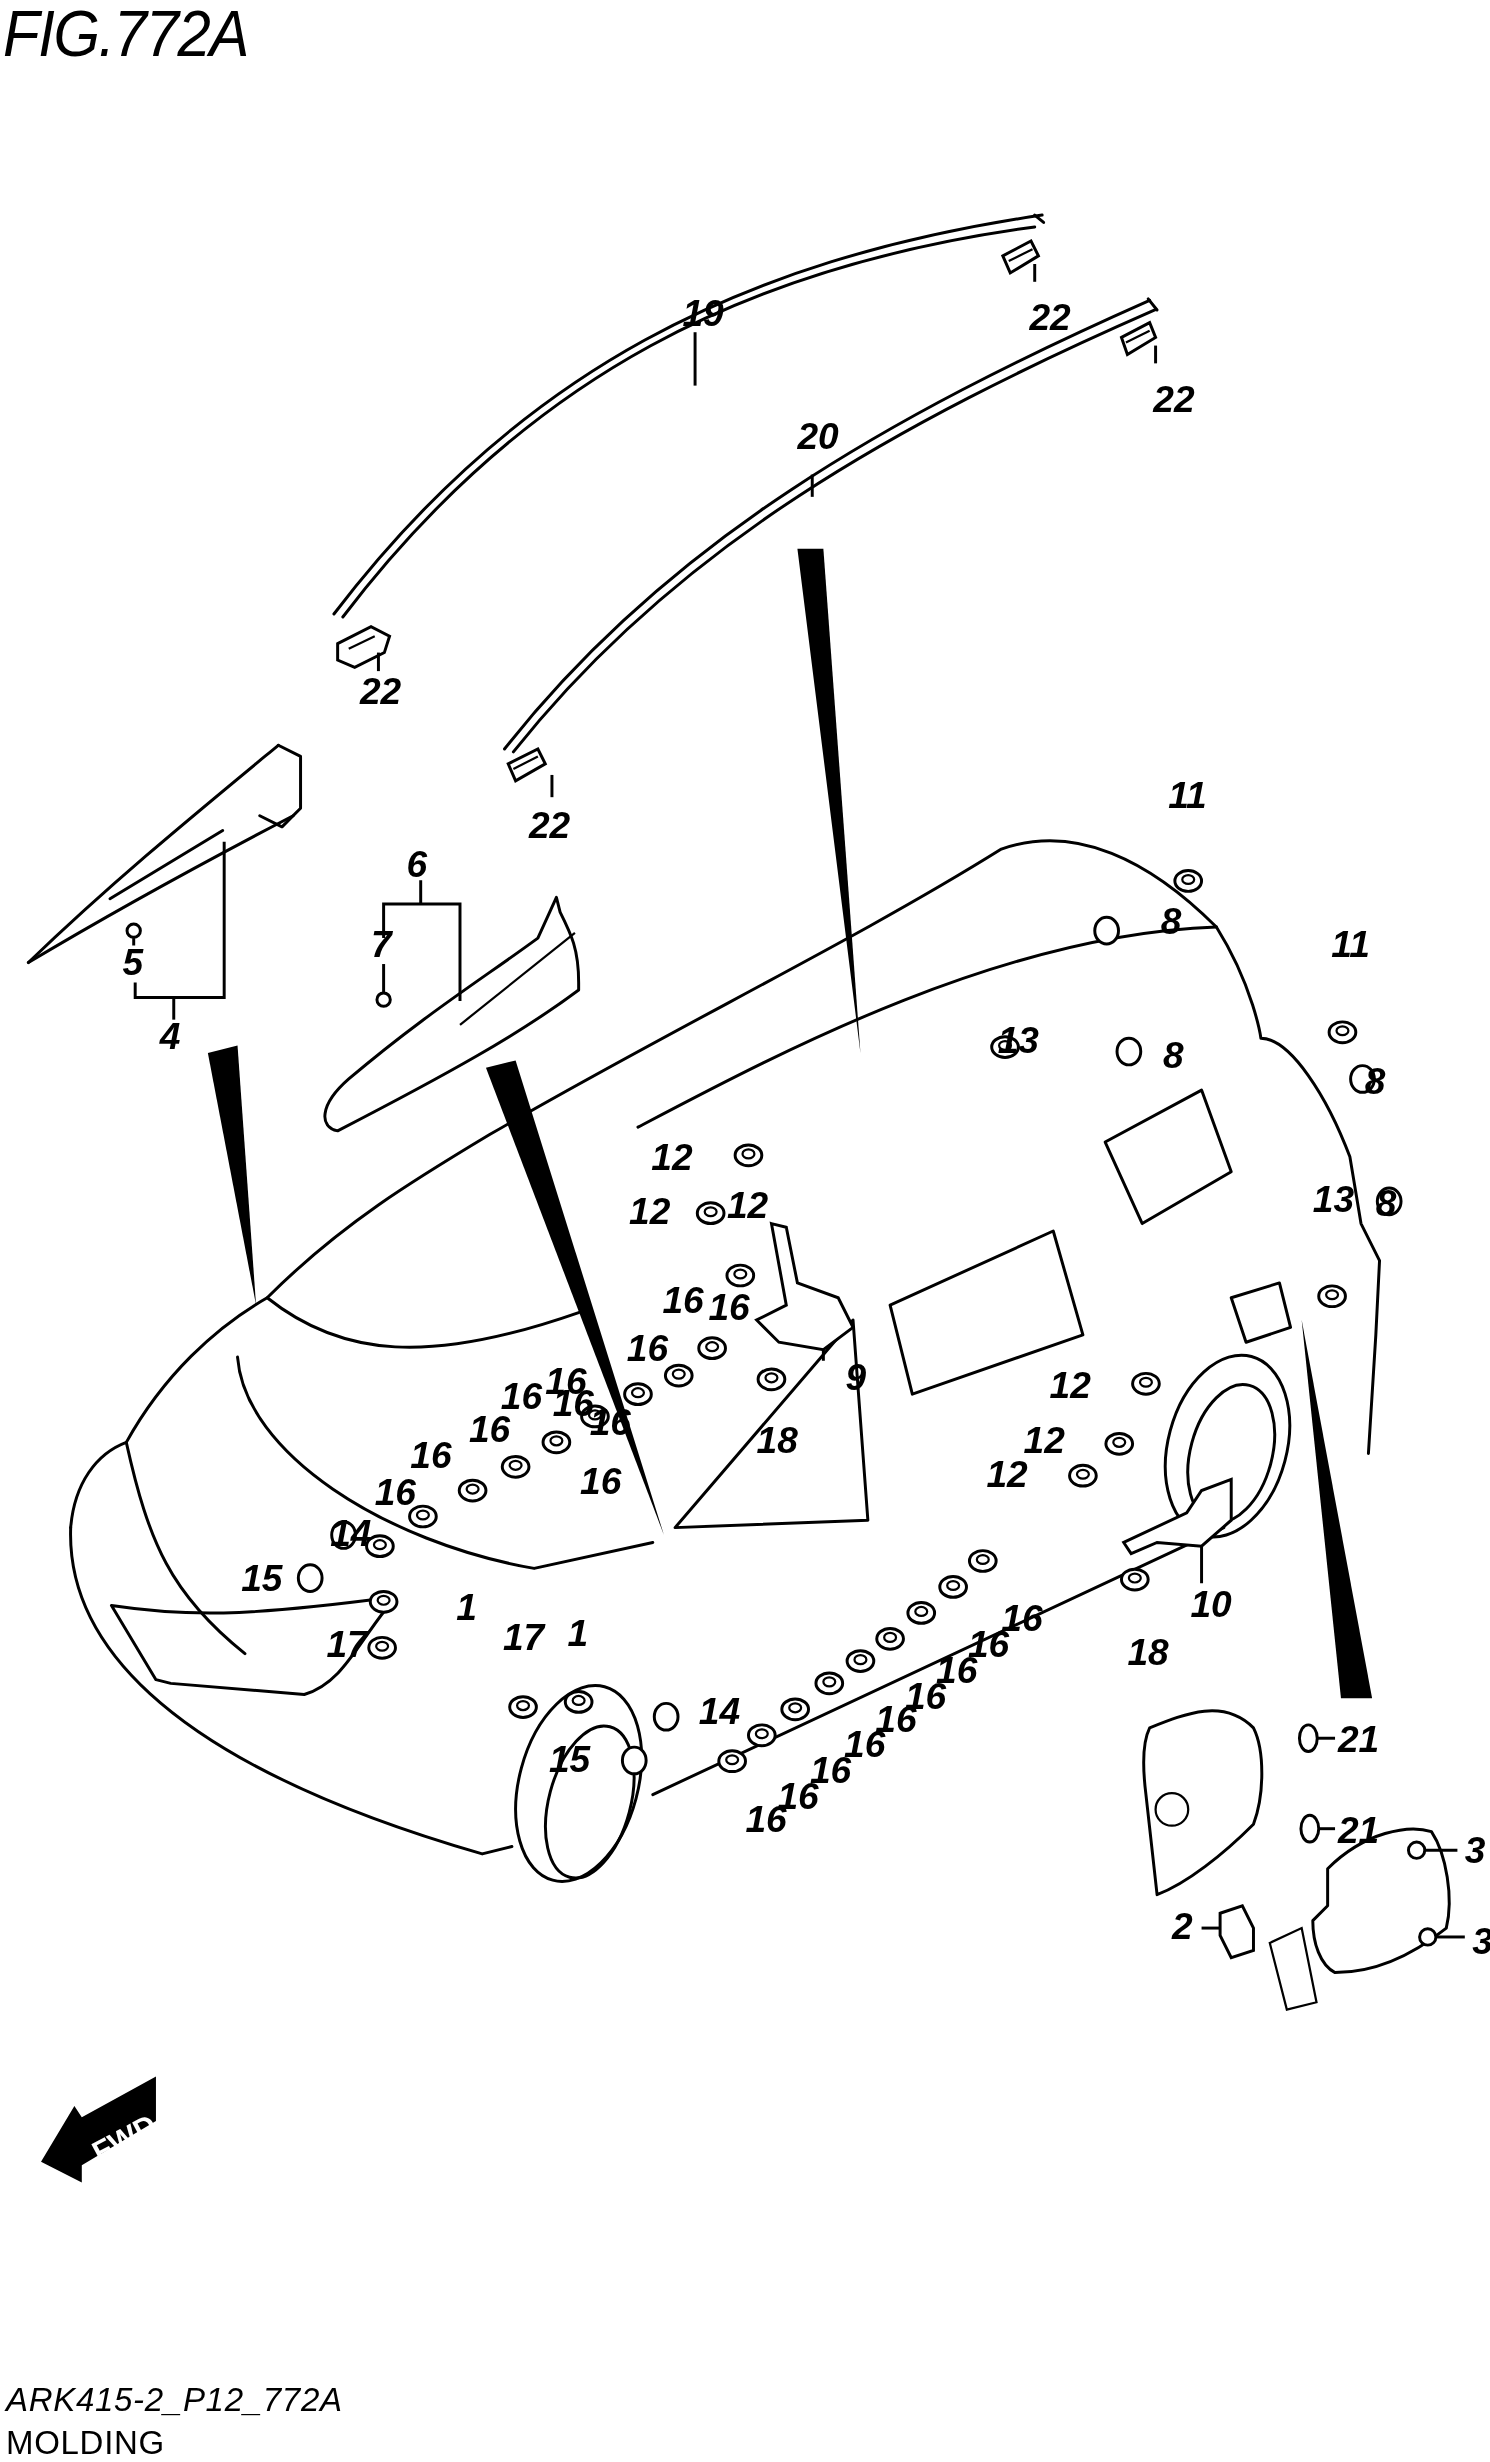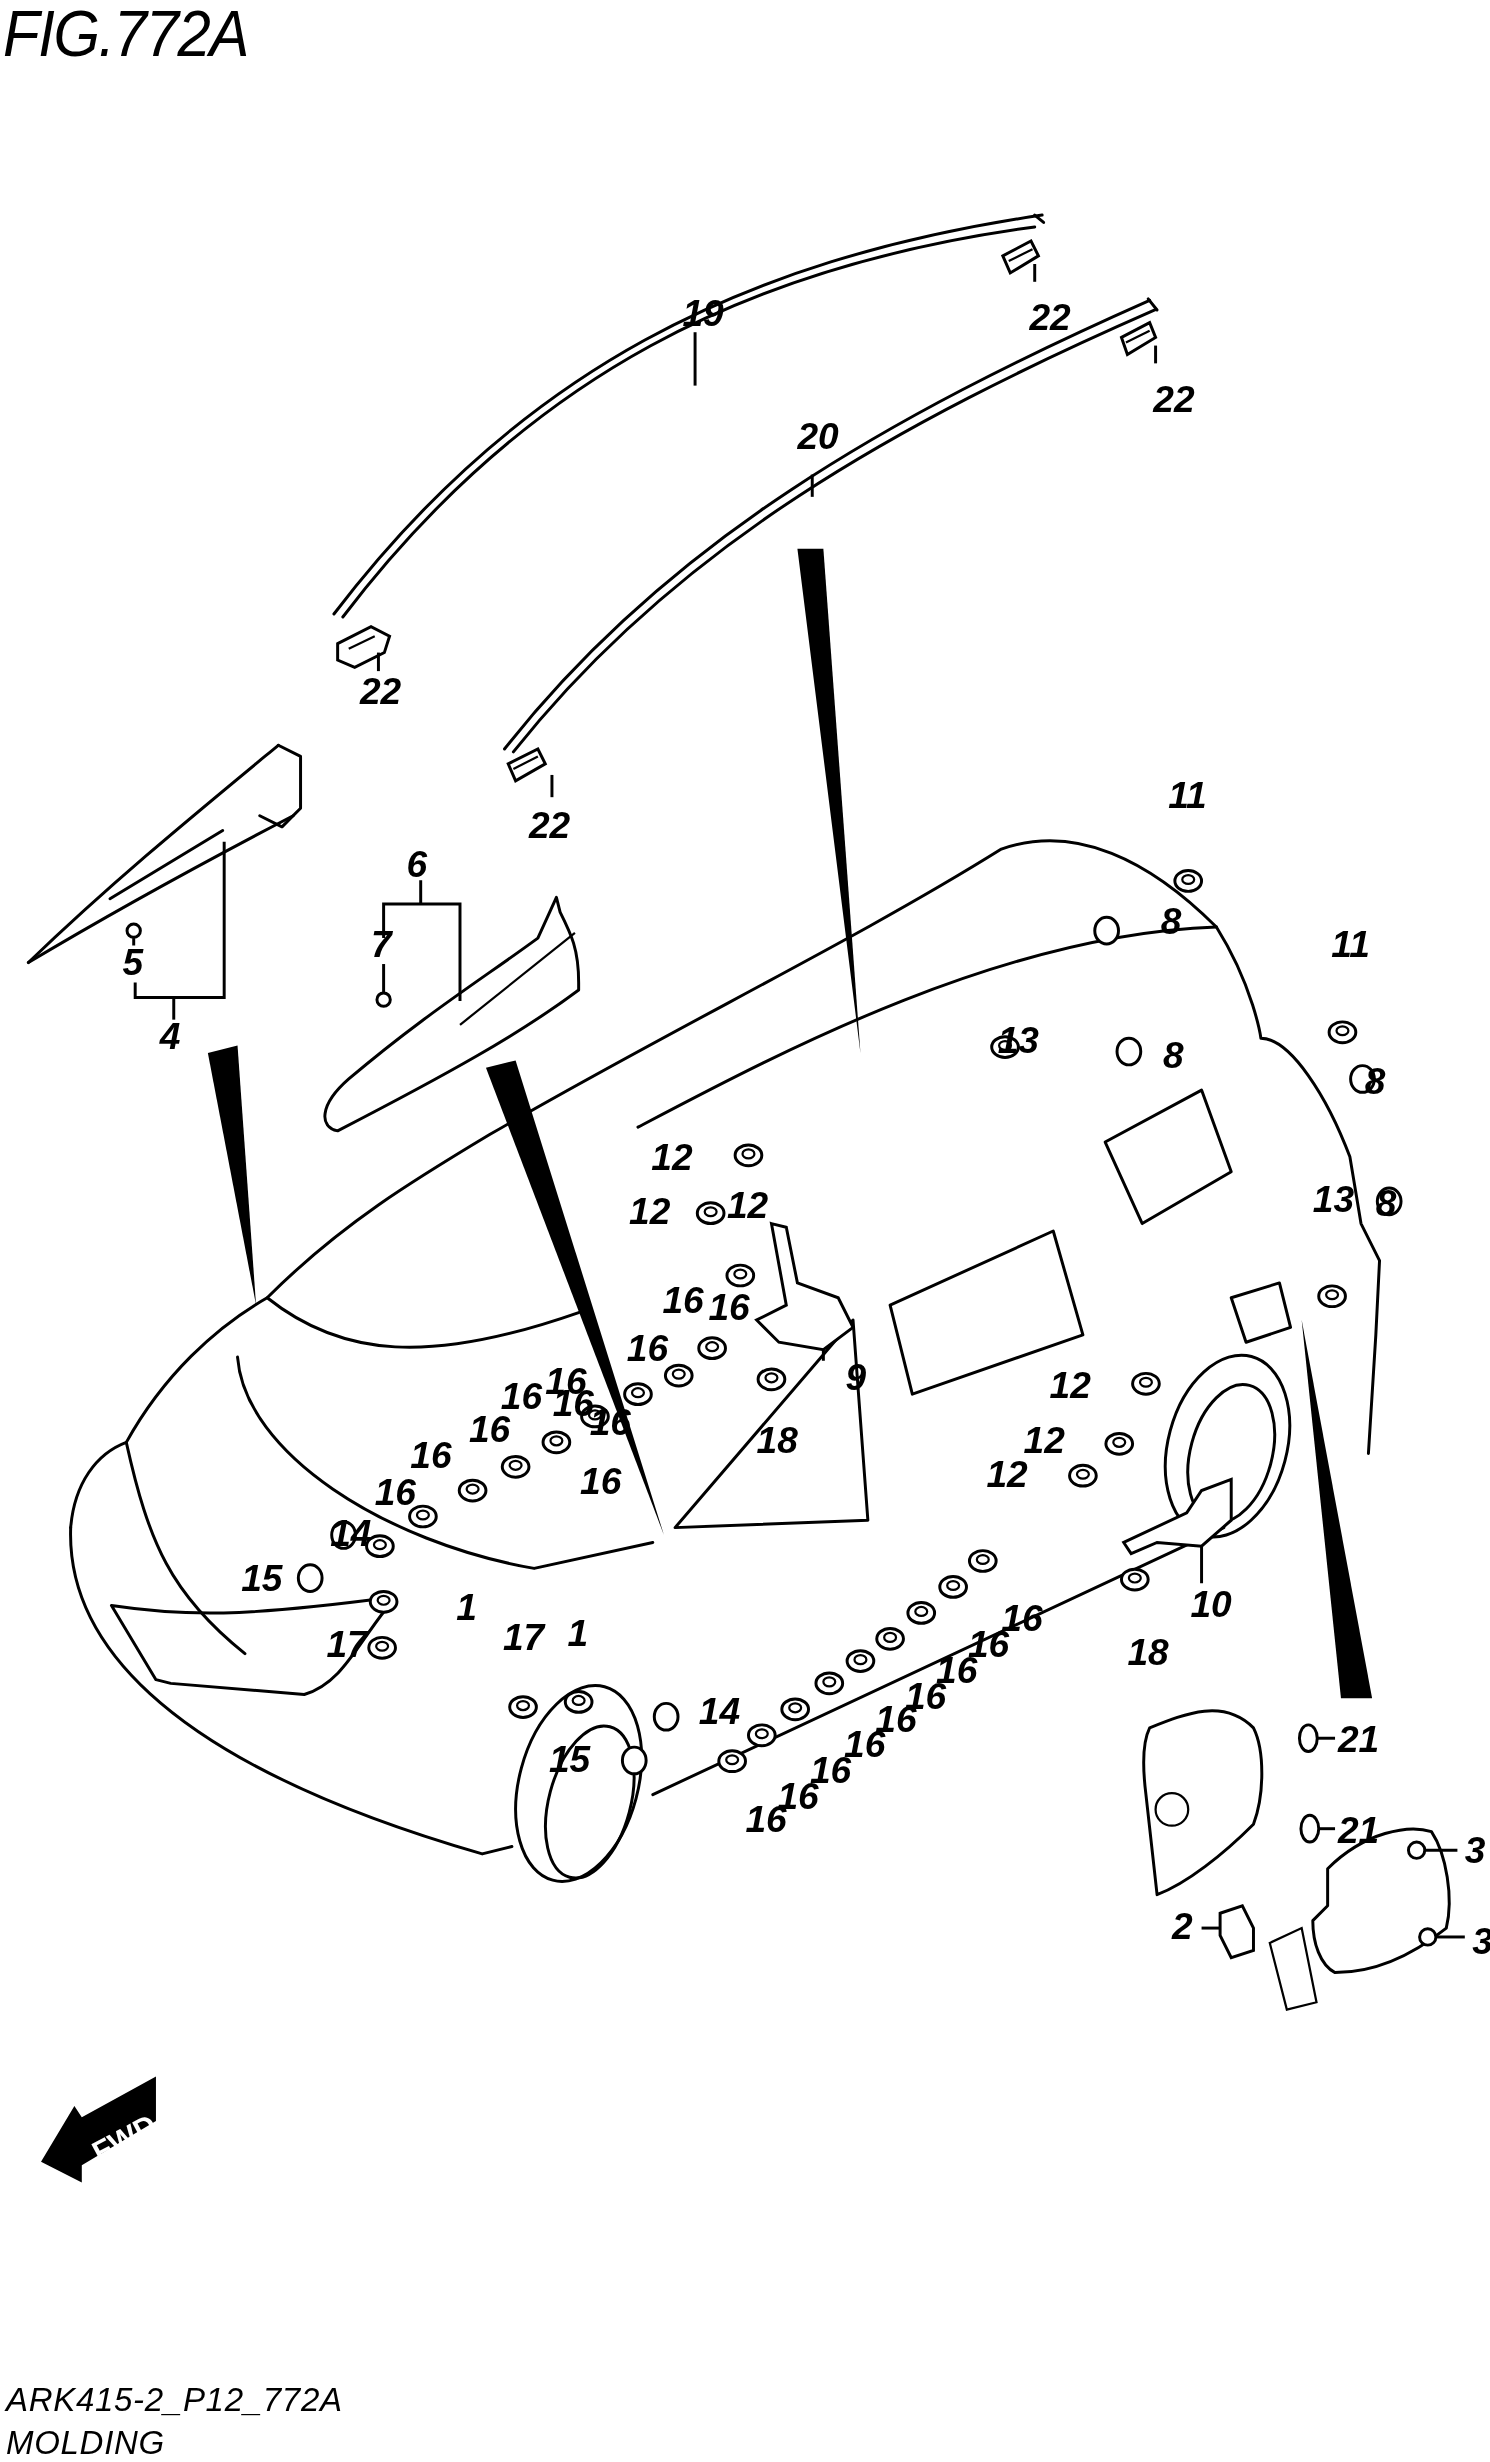--- a/index.html
+++ b/index.html
@@ -1,19 +1,19 @@
 <!DOCTYPE html>
 <html style="font-size:12px"><head>
 <meta charset="utf-8">
 <style>
   html, body { margin:0; padding:0; background:#ffffff; }
   body { width:1491px; height:2462px; position:relative; overflow:hidden; font-family:"Liberation Sans", sans-serif; color:#000; }
   .fig-title { position:absolute; left:3px; top:-4.5px; font-size:65px; font-style:italic; font-weight:400; letter-spacing:-1.5px; transform:scaleX(0.92); transform-origin:left top; }
   .footer-code { position:absolute; left:6px; top:2381px; font-size:33px; font-style:italic; letter-spacing:0.7px; }
-  .footer-name { position:absolute; left:6px; top:2424px; font-size:33px; font-style:italic; letter-spacing:0.7px; }
+  .footer-name { position:absolute; left:6px; top:2424px; font-size:33px; letter-spacing:0.7px; }
   svg#diagram { position:absolute; left:0; top:0; }
   .ln { fill:none; stroke:#000; stroke-width:4; stroke-linecap:round; stroke-linejoin:round; }
   .thin { fill:none; stroke:#000; stroke-width:3; }
   .leader { stroke:#000; stroke-width:4; fill:none; }
   .wedge { fill:#000; }
   .part { fill:#fff; stroke:#000; stroke-width:4; }
   .callout { font-family:"Liberation Sans", sans-serif; font-weight:700; font-style:italic; font-size:50px; fill:#000; }
 </style>
 </head>
 <body>

